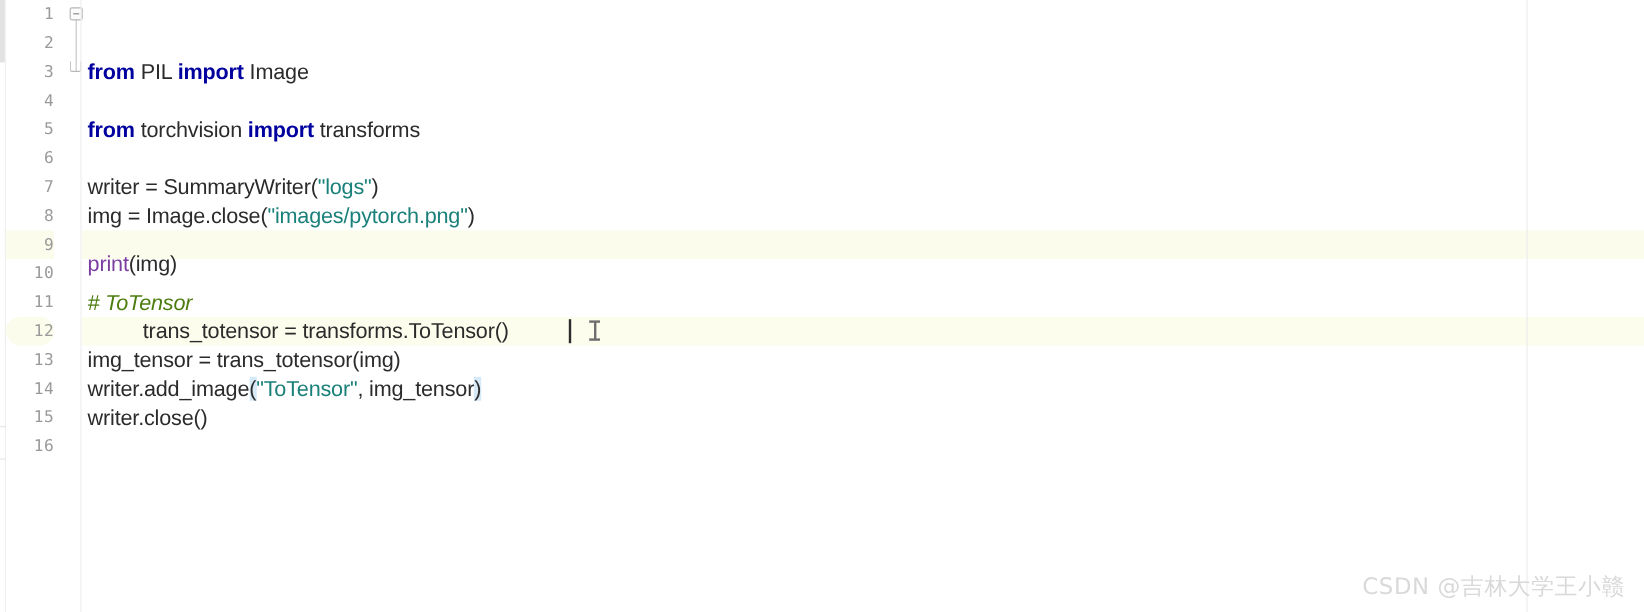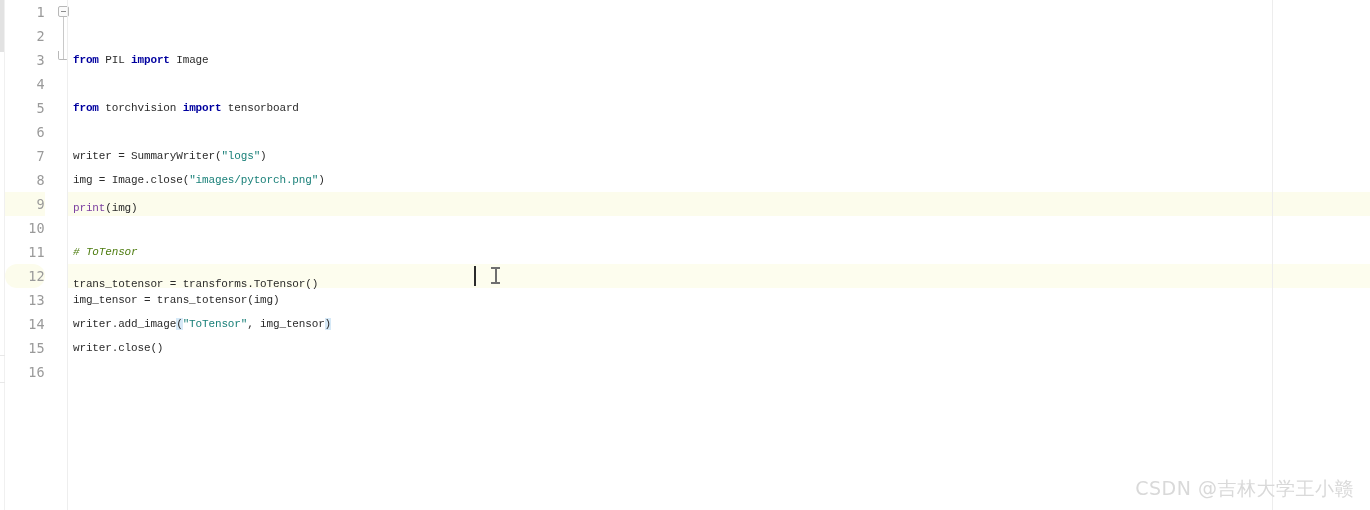--- a/index.html
+++ b/index.html
@@ -111,22 +111,22 @@
     right: 0; height: 510px;
     overflow: hidden;
   }
 
   .line {
     position: absolute;
     left: 0;
     height: 24px;
     line-height: 24px;
     white-space: pre;
-    font-family: Liberation Mono, monospace;
-    font-size: 11px;
+    font-family: Liberation Sans, sans-serif;
+    font-size: 18px;
     color: #2b2b2b;
     letter-spacing: -0.15px;
   }
   .line-bg {
     position: absolute;
     left: 0;
     width: 1302px;
     height: 24px;
   }
   .line-bg.current { background: #fdfdee; }
@@ -228,48 +228,48 @@
     <div class="line-bg current" style="top:264px;"></div>
 
     <div class="margin-guide" style="left:1204px;"></div>
 
     <div class="line" style="top:0px;">
       <span class="code-text"><span class="kw">from</span> <span class="pl">PIL</span> <span class="kw">import</span> <span class="pl">Image</span></span>
     </div>
 
 
     <div class="line" style="top:48px;">
-      <span class="code-text"><span class="kw">from</span> <span class="pl">torchvision</span> <span class="kw">import</span> <span class="pl">tensorboard</span></span>
+      <span class="code-text"><span class="kw">from</span> <span class="pl">torchvision</span> <span class="kw">import</span> <span class="pl">transforms</span></span>
     </div>
 
     <div class="line" style="top:72px;">
       <span class="code-text"> </span>
     </div>
 
     <div class="line" style="top:96px;">
       <span class="code-text"><span class="pl">writer = SummaryWriter(</span><span class="str">"logs"</span><span class="pl">)</span></span>
     </div>
 
     <div class="line" style="top:120px;">
       <span class="code-text"><span class="pl">img = Image.close(</span><span class="str">"images/pytorch.png"</span><span class="pl">)</span></span>
     </div>
 
-    <div class="line" style="top:148px;">
+    <div class="line" style="top:160px;">
       <span class="code-text"><span class="bi">print</span><span class="pl">(img)</span></span>
     </div>
 
     <div class="line" style="top:168px;">
       <span class="code-text"> </span>
     </div>
 
     <div class="line" style="top:192px;">
       <span class="code-text"><span class="cm"># ToTensor</span></span>
     </div>
 
-    <div class="line" style="top:224px;">
+    <div class="line" style="top:216px;margin-left:46px;">
       <span class="code-text"><span class="pl">trans_totensor = transforms.ToTensor()</span></span>
     </div>
 
     <div class="line" style="top:240px;">
       <span class="code-text"><span class="pl">img_tensor = trans_totensor(img)</span></span>
     </div>
 
     <div class="line" style="top:264px;">
       <span class="code-text"><span class="pl">writer.add_image</span><span class="pl brk">(</span><span class="str">"ToTensor"</span><span class="pl">, img_tensor</span><span class="pl brk">)</span></span>
     </div>

